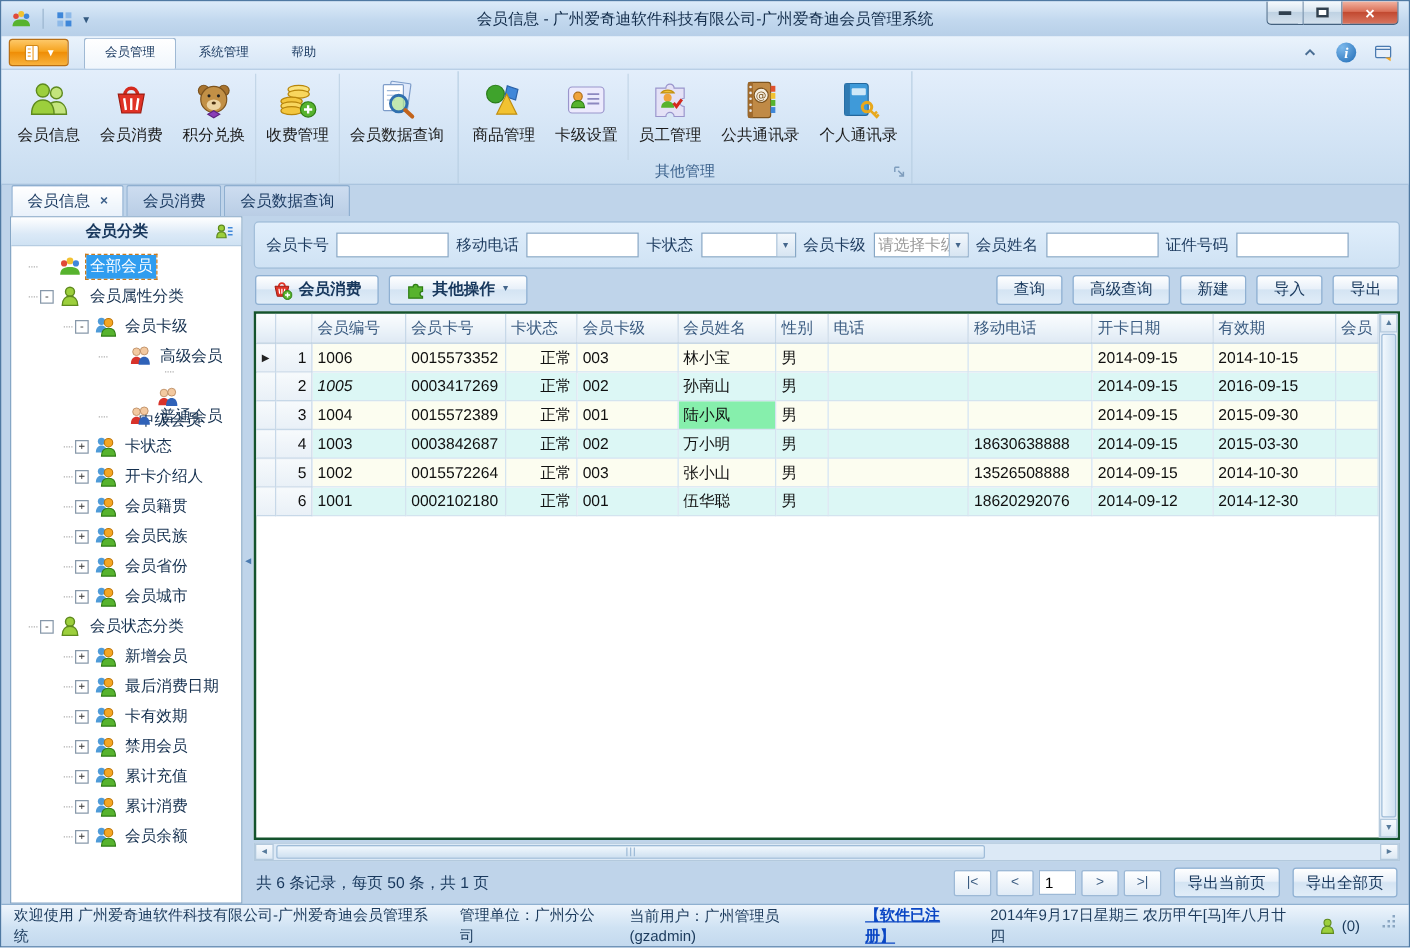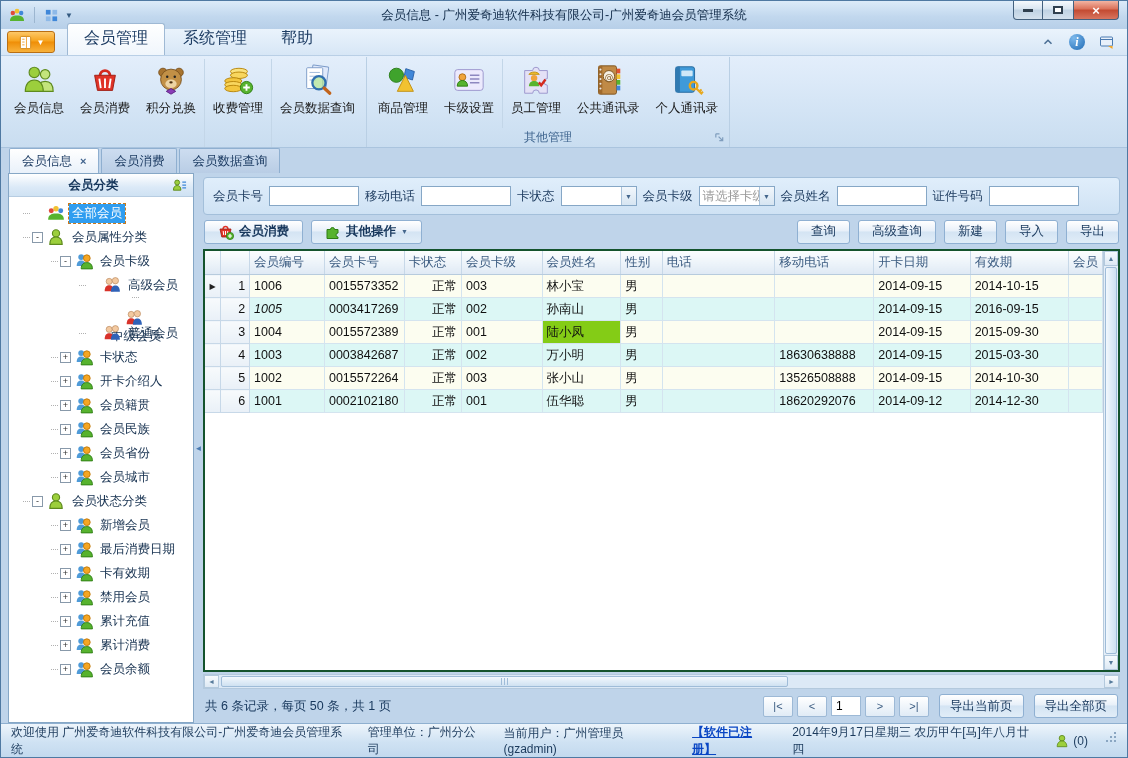--- a/index.html
+++ b/index.html
@@ -23,21 +23,21 @@
     background:linear-gradient(#f2b4a2,#da7058 45%,#c24a31 50%,#d8755f); }
   .glyph-min { width:10px; height:3px; background:#30404f; }
   .glyph-max { width:10px; height:8px; border:2px solid #30404f; background:#fff; }
 
   
   .tabrow { height:27px; flex:none; display:flex; align-items:flex-end; gap:2px; padding:0 6px;
     background:linear-gradient(#eaf3fc,#d7e6f6); border-bottom:1px solid #b9cfe6; position:relative; }
   .appbtn { width:48px; height:22px; align-self:center; margin-right:10px; display:flex; align-items:center; justify-content:center; gap:4px;
     background:linear-gradient(#fdc868,#f6a31e 45%,#ef8e07 50%,#f8b23c); border:1px solid #b96f14; border-radius:3px; color:#fff; }
   .appbtn .caret { font-size:8px; color:#fff; }
-  .mtab { padding:4px 16px 6px; font-size:16px; color:#1d3c63;text-align:center; }
+  .mtab { padding:4px 16px 6px; font-size:10px; color:#1d3c63;text-align:center; }
   .mtab.active { background:linear-gradient(#ffffff,#f0f6fc); border:1px solid #9fb9d4; border-bottom:none; border-radius:3px 3px 0 0; }
   .tabrow-right { position:absolute; right:12px; top:5px; display:flex; align-items:center; gap:14px; }
   .info-circle { width:16px; height:16px; border-radius:50%; background:radial-gradient(circle at 30% 25%,#7db9ec,#1f6bb5); color:#fff;
     font-family:"Liberation Serif","DejaVu Serif",serif; font-style:italic; font-weight:bold; font-size:12px; line-height:16px; text-align:center; }
 
   
   .ribbon { height:92px; flex:none; display:flex; padding:1px 2px 0; background:linear-gradient(#e3eefb,#d3e4f5 60%,#c9ddf0); border-bottom:1px solid #aac4de; }
   .rgroup { display:flex; flex-direction:column; border-right:1px solid #b9cfe4; }
   .rgroup-items { flex:1; display:flex; align-items:stretch; padding:2px 3px 0; }
   .ritem { display:flex; flex-direction:column; align-items:center; justify-content:flex-start; gap:3px; padding:4px 8px 2px; font-size:12.5px; color:#1b1b1b; }
@@ -673,21 +673,21 @@
                   <td style="background: rgb(220, 247, 245);">2016-09-15</td>
                   <td style="background: rgb(220, 247, 245);"></td>
                 </tr>
                 <tr>
                   <td class="gut marker"></td>
                   <td class="gut alignr">3</td>
                   <td style="background: rgb(252, 253, 240);">1004</td>
                   <td style="background: rgb(252, 253, 240);">0015572389</td>
                   <td class="alignr" style="background: rgb(252, 253, 240);">正常</td>
                   <td style="background: rgb(252, 253, 240);">001</td>
-                  <td style="background: #84cc16;">陆小凤</td>
+                  <td style="background: #86efac;">陆小凤</td>
                   <td style="background: rgb(252, 253, 240);">男</td>
                   <td style="background: rgb(252, 253, 240);"></td>
                   <td style="background: rgb(252, 253, 240);"></td>
                   <td style="background: rgb(252, 253, 240);">2014-09-15</td>
                   <td style="background: rgb(252, 253, 240);">2015-09-30</td>
                   <td style="background: rgb(252, 253, 240);"></td>
                 </tr>
                 <tr>
                   <td class="gut marker"></td>
                   <td class="gut alignr">4</td>

